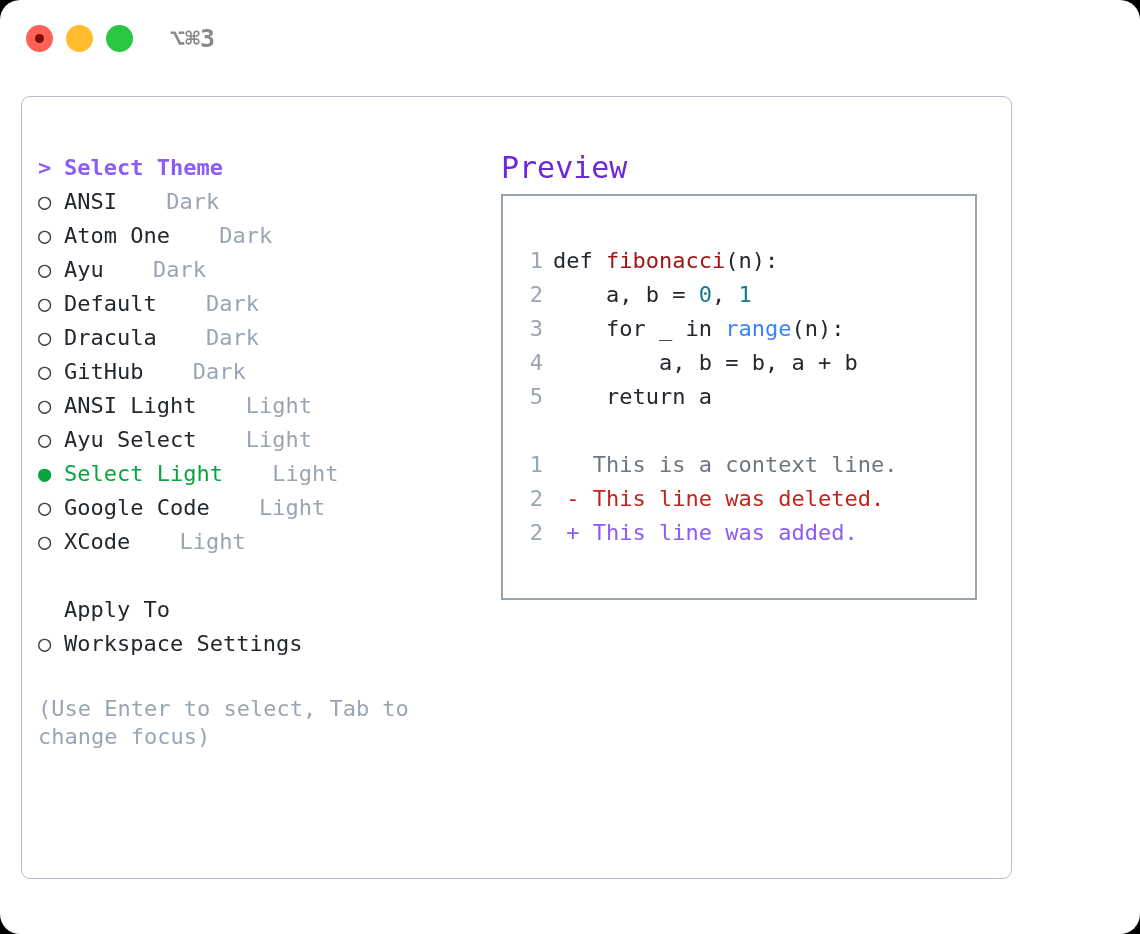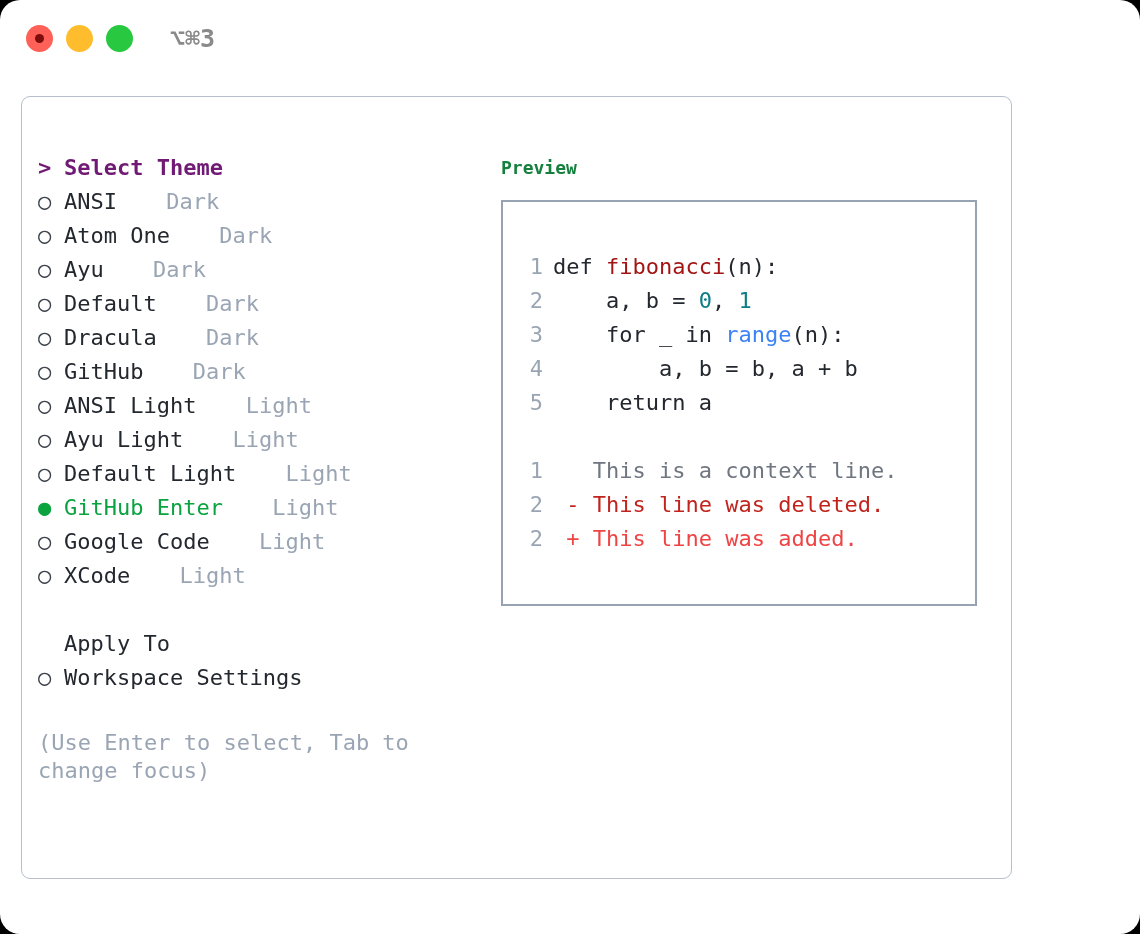--- a/index.html
+++ b/index.html
@@ -103,21 +103,21 @@
     font-size: 22px;
     white-space: pre;
     color: #23272e;
   }
   .row .marker {
     display: inline-block;
     width: 26px;
   }
   .panel-title {
     font-weight: bold;
-    color: #701a75;
+    color: #8b5cf6;
   }
   .suffix { color: #9aa5b4; margin-left: 36px; }
   .sel    { color: #0aa33f; }
   .dot-filled  { color: #0aa33f; }
   .dot-empty   { color: #3d434c; }
   .spacer-row { height: 34px; }
 
   .hint {
     margin-top: 34px;
     font-size: 22px;
@@ -128,27 +128,27 @@
   }
 
   
   .right-col {
     position: absolute;
     left: 479px;
     top: 54px;
     width: 500px;
   }
   .preview-label {
-    font-size: 18px;
+    font-size: 30px;
     line-height: 34px;
-    font-weight: bold;
-    color: #15803d;
+    font-weight: normal;
+    color: #6d28d9;
   }
   .preview-box {
-    margin-top: 15px;
+    margin-top: 9px;
     width: 476px;
     height: 406px;
     border: 2px solid #97a3b2;
     background: #ffffff;
     box-sizing: border-box;
     position: relative;
   }
   .code {
     position: absolute;
     left: 16px;
@@ -165,21 +165,21 @@
     margin-right: 10px;
   }
   .tok-fn    { color: #a31515; }
   .tok-num   { color: #0f7c86; }
   .tok-kw    { color: #23272e; }
   .tok-call  { color: #3b82f6; }
   .tok-plain { color: #23272e; }
   .diff-gap  { height: 34px; }
   .diff-ctx  { color: #6f7680; }
   .diff-del  { color: #c0241c; }
-  .diff-add  { color: #ef4444; text-align: right; }
+  .diff-add  { color: #8b5cf6; text-align: right; }
 </style>
 </head>
 <body>
 
 <div class="window">
 
   <div class="titlebar">
     <div class="lights">
       <span class="light light-red"></span>
       <span class="light light-amber"></span>
@@ -194,23 +194,22 @@
       <div class="left-col">
         <div class="row panel-title"><span class="marker">&gt;</span><span>Select Theme</span></div>
         <div id="theme-list">
             <div class="row"><span class="marker dot-empty">○</span><span>ANSI</span><span class="suffix"> Dark</span></div>
             <div class="row"><span class="marker dot-empty">○</span><span>Atom One</span><span class="suffix"> Dark</span></div>
             <div class="row"><span class="marker dot-empty">○</span><span>Ayu</span><span class="suffix"> Dark</span></div>
             <div class="row"><span class="marker dot-empty">○</span><span>Default</span><span class="suffix"> Dark</span></div>
             <div class="row"><span class="marker dot-empty">○</span><span>Dracula</span><span class="suffix"> Dark</span></div>
             <div class="row"><span class="marker dot-empty">○</span><span>GitHub</span><span class="suffix"> Dark</span></div>
             <div class="row"><span class="marker dot-empty">○</span><span>ANSI Light</span><span class="suffix"> Light</span></div>
-            <div class="row"><span class="marker dot-empty">○</span><span>Ayu Light</span><span class="suffix"> Light</span></div>
-            <div class="row"><span class="marker dot-empty">○</span><span>Default Light</span><span class="suffix"> Light</span></div>
-            <div class="row"><span class="marker dot-filled">●</span><span class="sel">GitHub Enter</span><span class="suffix"> Light</span></div>
+            <div class="row"><span class="marker dot-empty">○</span><span>Ayu Select</span><span class="suffix"> Light</span></div>
+            <div class="row"><span class="marker dot-filled">●</span><span class="sel">Select Light</span><span class="suffix"> Light</span></div>
             <div class="row"><span class="marker dot-empty">○</span><span>Google Code</span><span class="suffix"> Light</span></div>
             <div class="row"><span class="marker dot-empty">○</span><span>XCode</span><span class="suffix"> Light</span></div>
           </div>
 
         <div class="spacer-row"></div>
 
         <div class="row"><span class="marker"> </span><span>Apply To</span></div>
         <div id="apply-list">
             <div class="row"><span class="marker dot-empty">○</span><span>Workspace Settings</span></div>
           </div>

